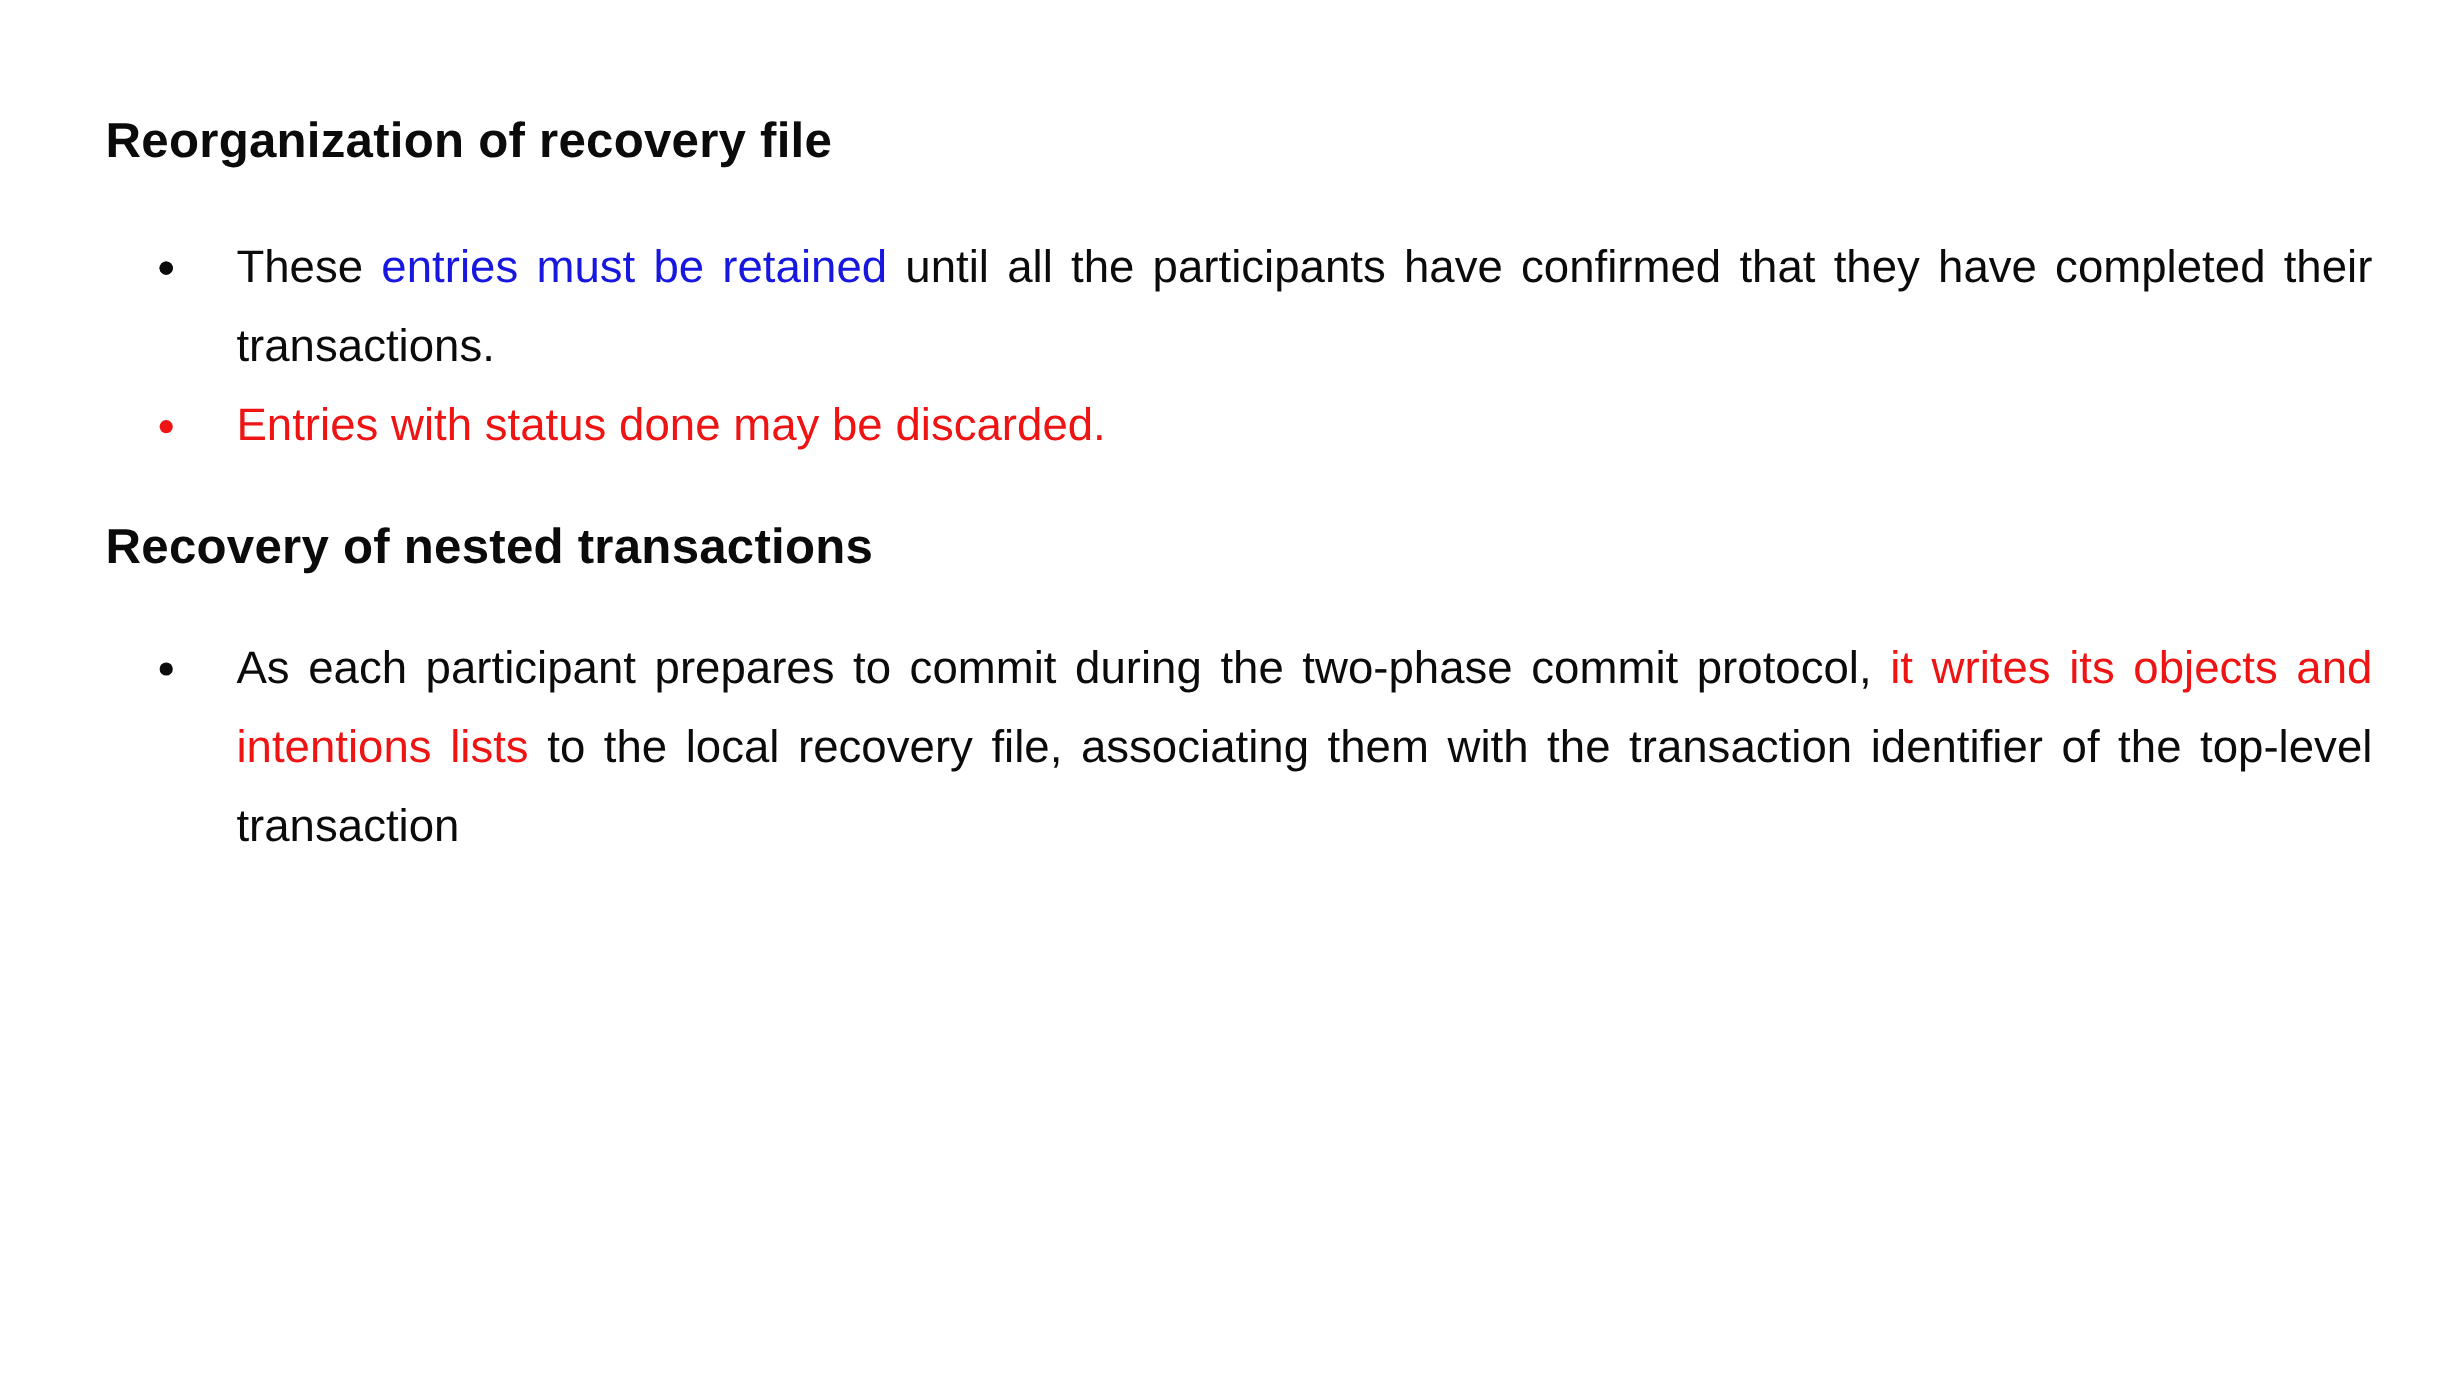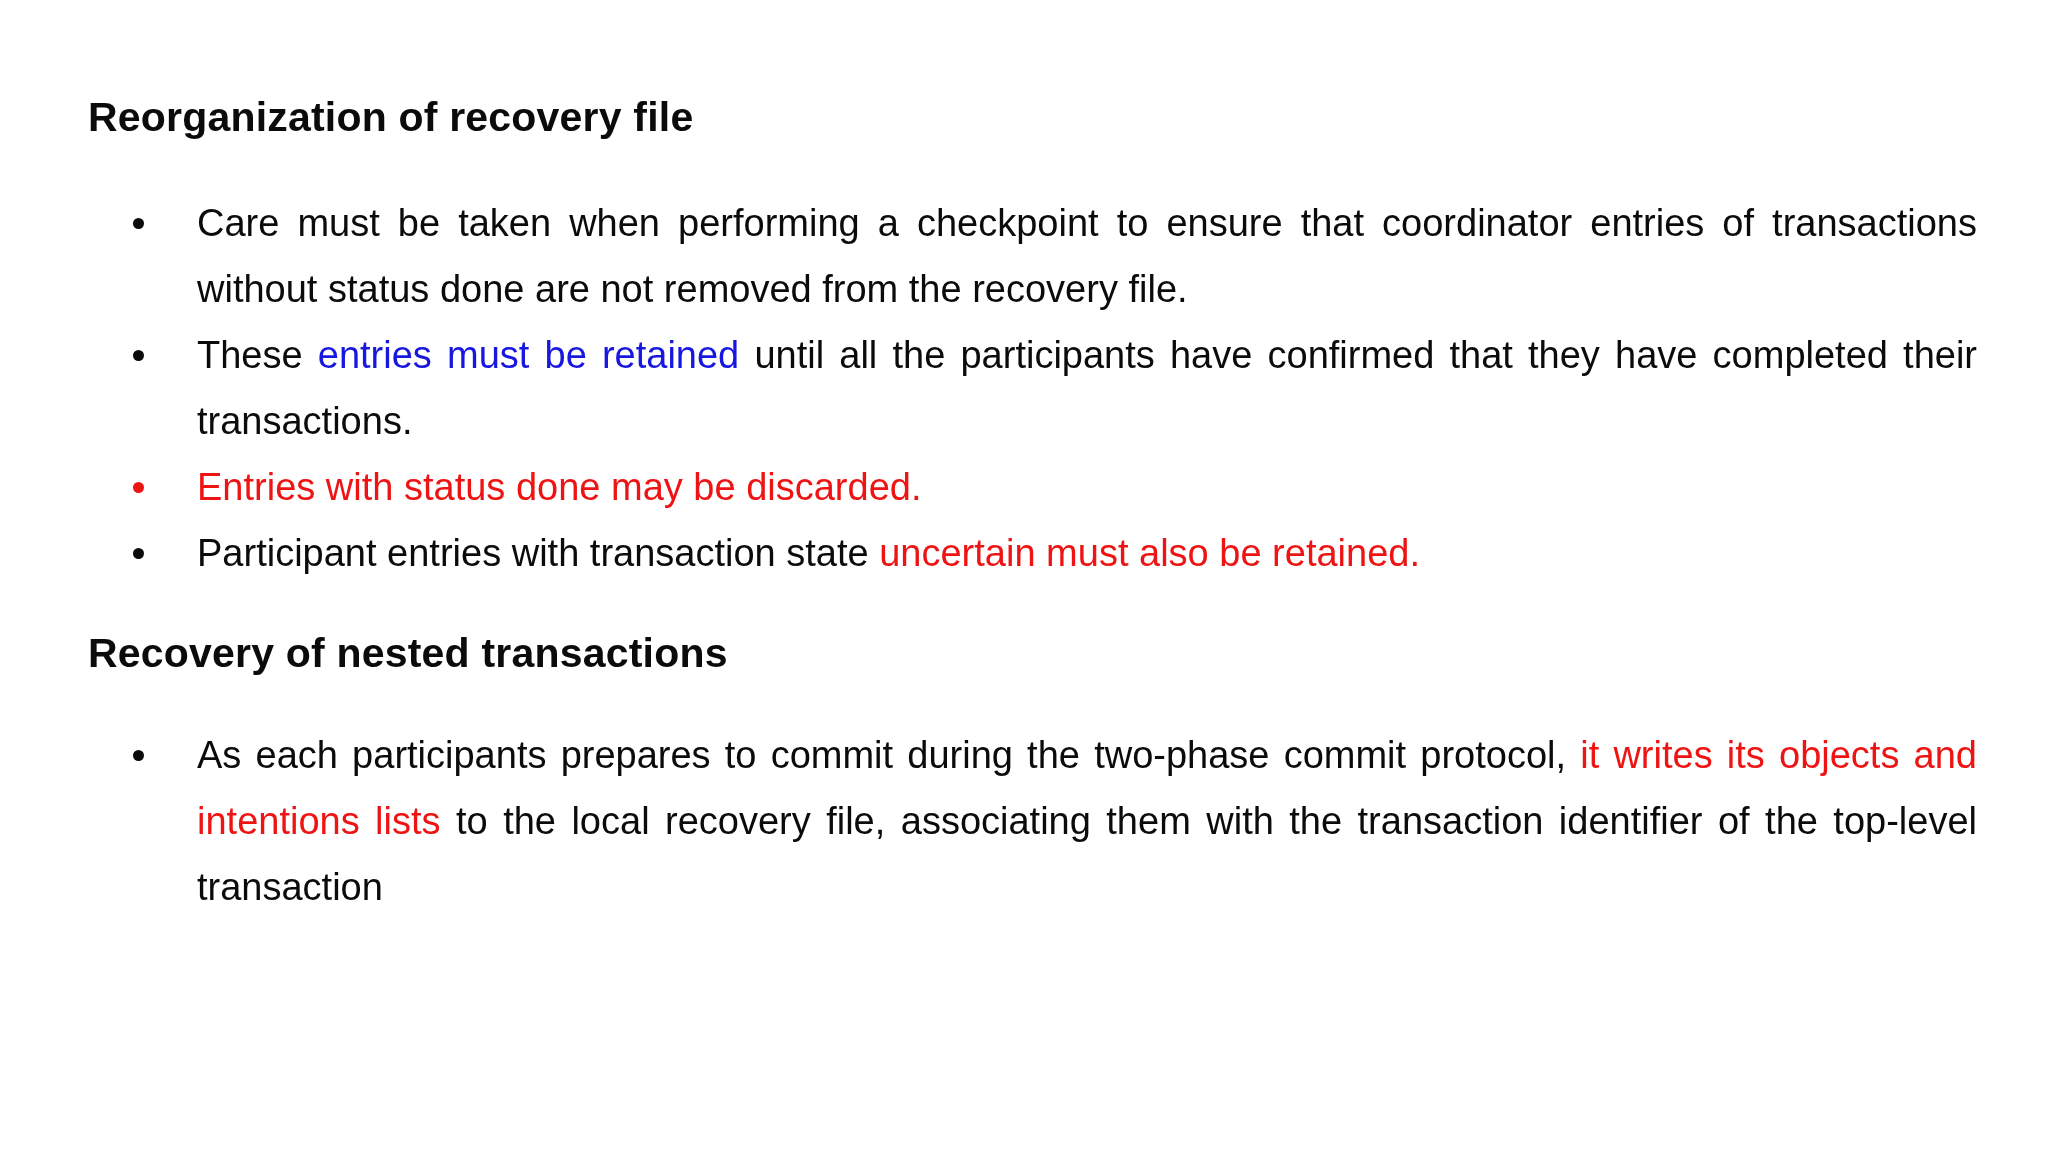--- a/index.html
+++ b/index.html
@@ -62,38 +62,33 @@
 </head>
 <body>
 
 <div class="slide">
 
   <h1 class="head head-1">Reorganization of recovery file</h1>
 
   <ul class="bullets ul-1">
     <li class="bullet-item">
       <span class="dot"></span>
-      <span class="c-black">Care must be taken when performing a checkpoint to ensure that coordinator entries of transactions without status done are not removed from the recovery file.</span>
     </li>
     <li class="bullet-item">
       <span class="dot"></span>
       <span class="c-black">These </span><span class="c-blue">entries must be retained</span><span class="c-black"> until all the participants have confirmed that they have completed their transactions.</span>
     </li>
     <li class="bullet-item">
       <span class="dot red"></span>
       <span class="c-red">Entries with status done may be discarded.</span>
     </li>
-    <li class="bullet-item">
-      <span class="dot"></span>
-      <span class="c-black">Participant entries with transaction state </span><span class="c-red">uncertain must also be retained.</span>
-    </li>
   </ul>
 
   <h1 class="head head-2">Recovery of nested transactions</h1>
 
   <ul class="bullets ul-2">
     <li class="bullet-item">
       <span class="dot"></span>
-      <span class="c-black">As each participants prepares to commit during the two-phase commit protocol, </span><span class="c-red">it writes its objects and intentions lists</span><span class="c-black"> to the local recovery file, associating them with the transaction identifier of the top-level transaction</span>
+      <span class="c-black">As each participant prepares to commit during the two-phase commit protocol, </span><span class="c-red">it writes its objects and intentions lists</span><span class="c-black"> to the local recovery file, associating them with the transaction identifier of the top-level transaction</span>
     </li>
   </ul>
 
 </div>
 
 </body></html>

